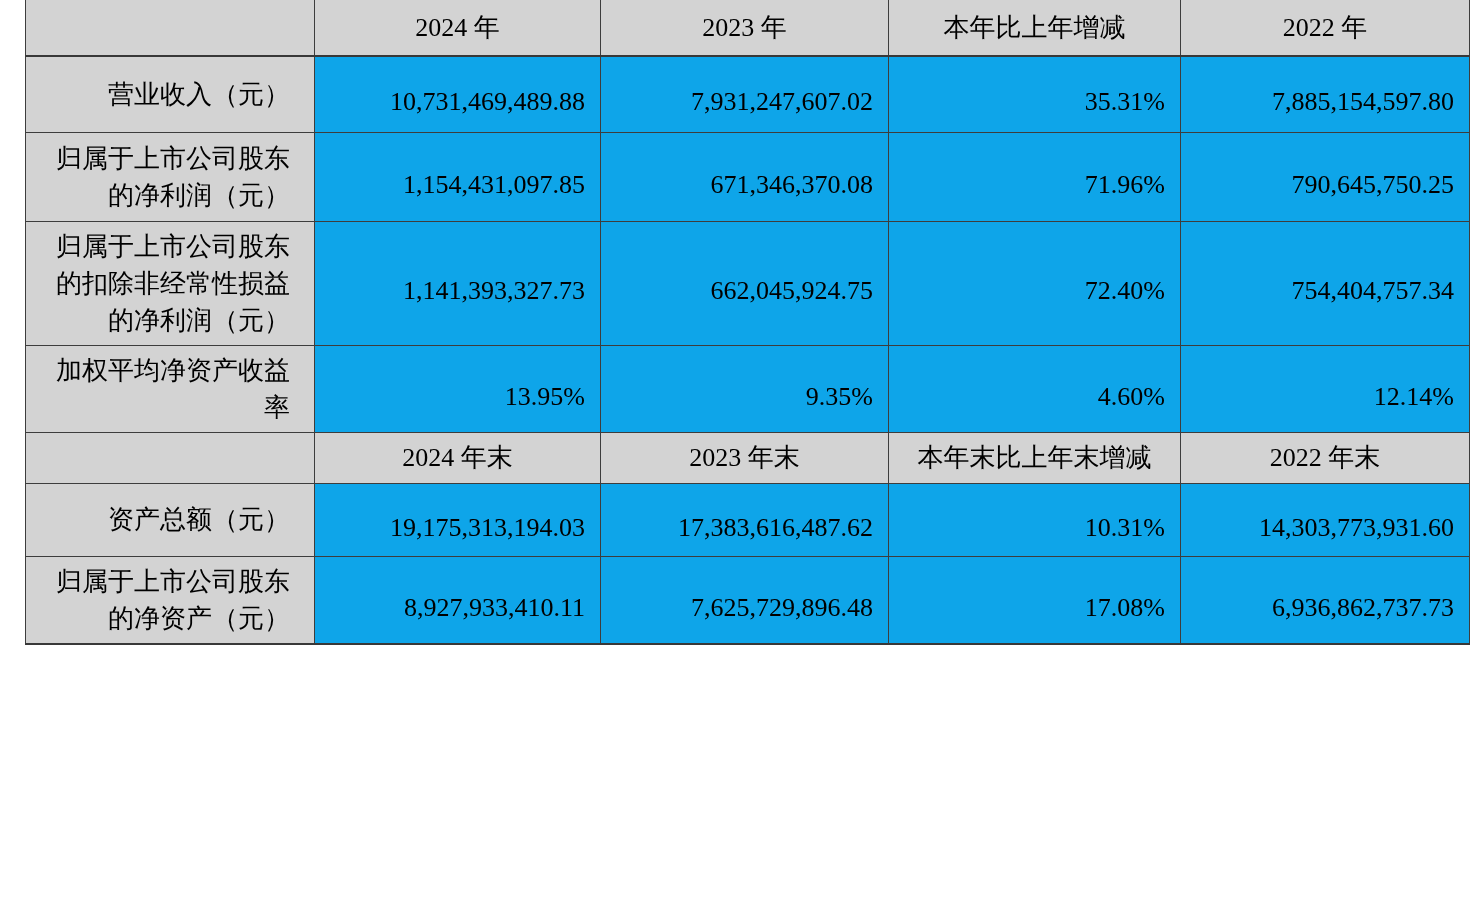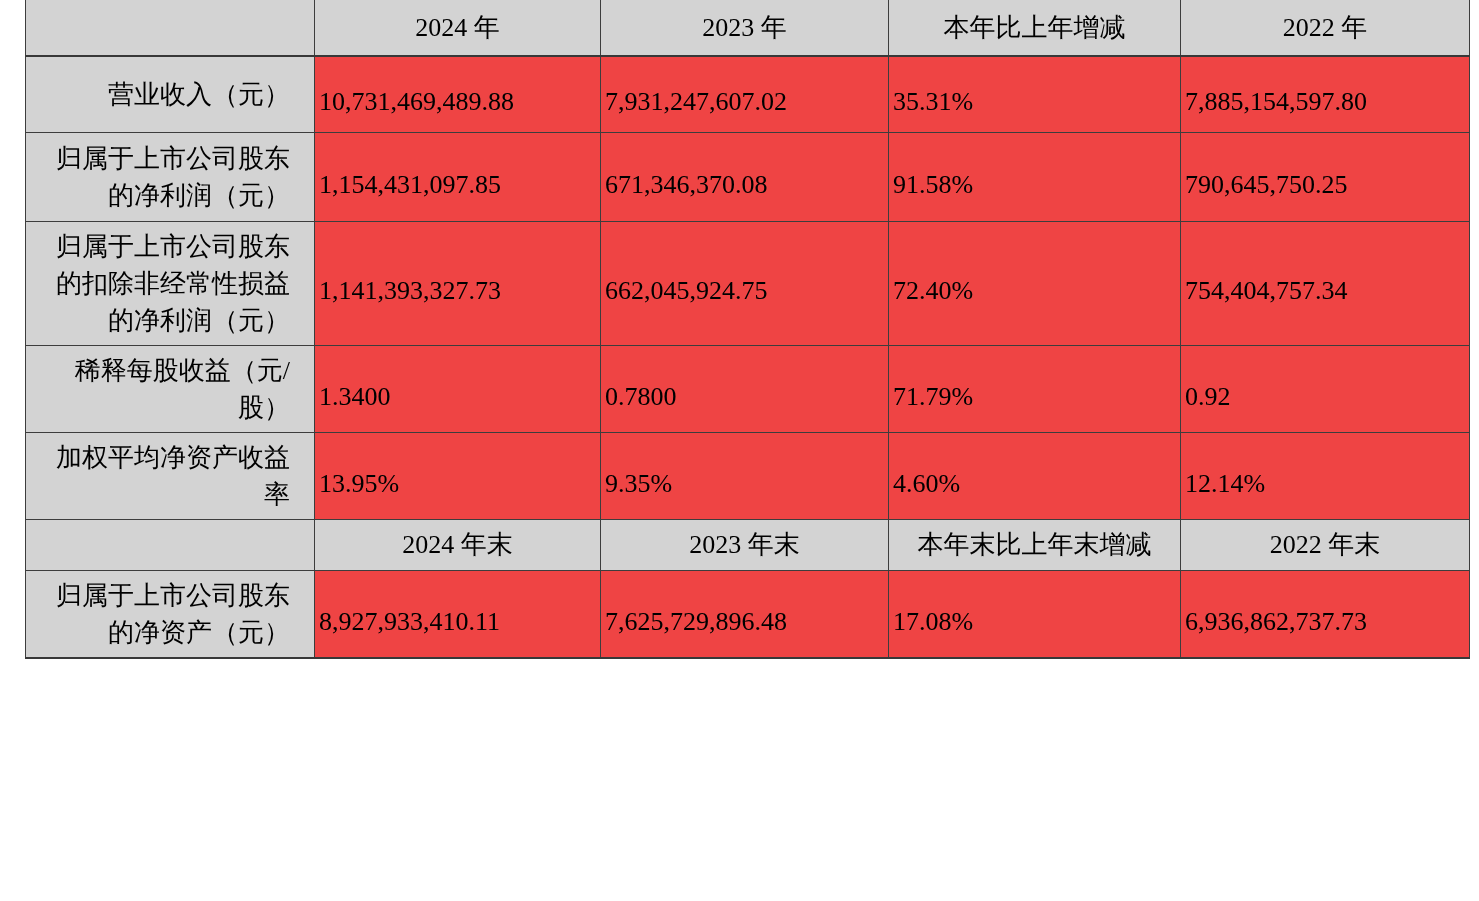--- a/index.html
+++ b/index.html
@@ -46,22 +46,22 @@
   
   th.lbl {
     background: #d3d3d3;
     text-align: right;
     padding: 6px 24px 6px 13px;
     line-height: 37px;
     white-space: pre-line;
   }
   
   td.val {
-    background: #ef4444;
-    text-align: left;
+    background: #0ea5e9;
+    text-align: right;
     padding: 16px 15px 0 4px;
   }
   tr.last th, tr.last td { border-bottom: 2.4px solid #383838; }
 </style>
 </head>
 <body>
 
 <div class="table-wrap">
   <table class="fin">
     <colgroup>
@@ -87,62 +87,61 @@
         <td class="val">7,931,247,607.02</td>
         <td class="val">35.31%</td>
         <td class="val">7,885,154,597.80</td>
       </tr>
 
       <tr style="height:89px">
         <th class="lbl">归属于上市公司股东
 的净利润（元）</th>
         <td class="val">1,154,431,097.85</td>
         <td class="val">671,346,370.08</td>
-        <td class="val">91.58%</td>
+        <td class="val">71.96%</td>
         <td class="val">790,645,750.25</td>
       </tr>
 
       <tr style="height:109px">
         <th class="lbl">归属于上市公司股东
 的扣除非经常性损益
 的净利润（元）</th>
         <td class="val">1,141,393,327.73</td>
         <td class="val">662,045,924.75</td>
         <td class="val">72.40%</td>
         <td class="val">754,404,757.34</td>
       </tr>
 
 
 
-      <tr style="height:85px">
-        <th class="lbl">稀释每股收益（元/
-股）</th>
-        <td class="val">1.3400</td>
-        <td class="val">0.7800</td>
-        <td class="val">71.79%</td>
-        <td class="val">0.92</td>
-      </tr>
 
       <tr style="height:81px">
         <th class="lbl">加权平均净资产收益
 率</th>
         <td class="val">13.95%</td>
         <td class="val">9.35%</td>
         <td class="val">4.60%</td>
         <td class="val">12.14%</td>
       </tr>
 
       <tr class="hdr" style="height:51px">
         <th class="lbl"></th>
         <td>2024 年末</td>
         <td>2023 年末</td>
         <td>本年末比上年末增减</td>
         <td>2022 年末</td>
       </tr>
 
+      <tr style="height:73px">
+        <th class="lbl">资产总额（元）</th>
+        <td class="val">19,175,313,194.03</td>
+        <td class="val">17,383,616,487.62</td>
+        <td class="val">10.31%</td>
+        <td class="val">14,303,773,931.60</td>
+      </tr>
 
       <tr class="last" style="height:78px">
         <th class="lbl">归属于上市公司股东
 的净资产（元）</th>
         <td class="val">8,927,933,410.11</td>
         <td class="val">7,625,729,896.48</td>
         <td class="val">17.08%</td>
         <td class="val">6,936,862,737.73</td>
       </tr>
 

